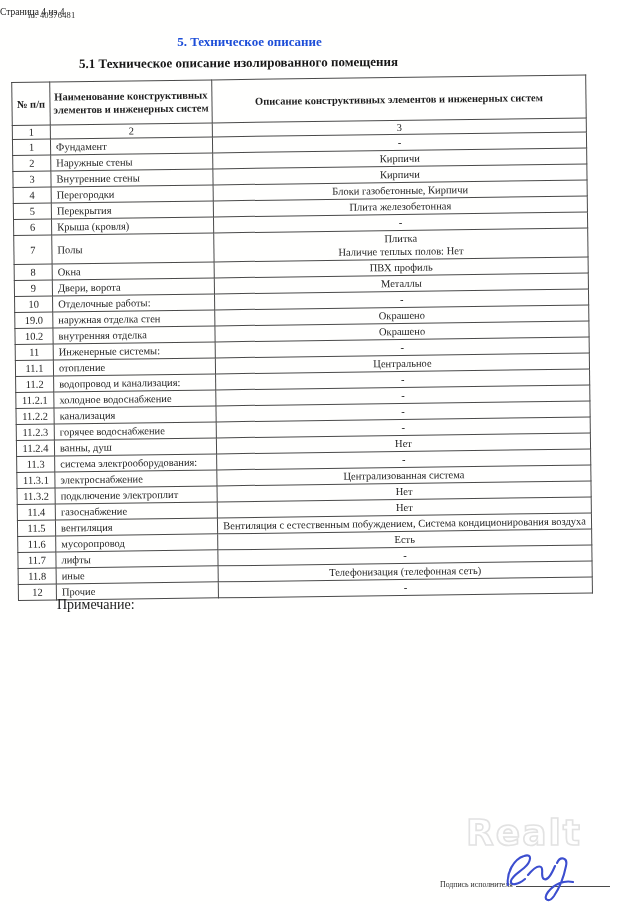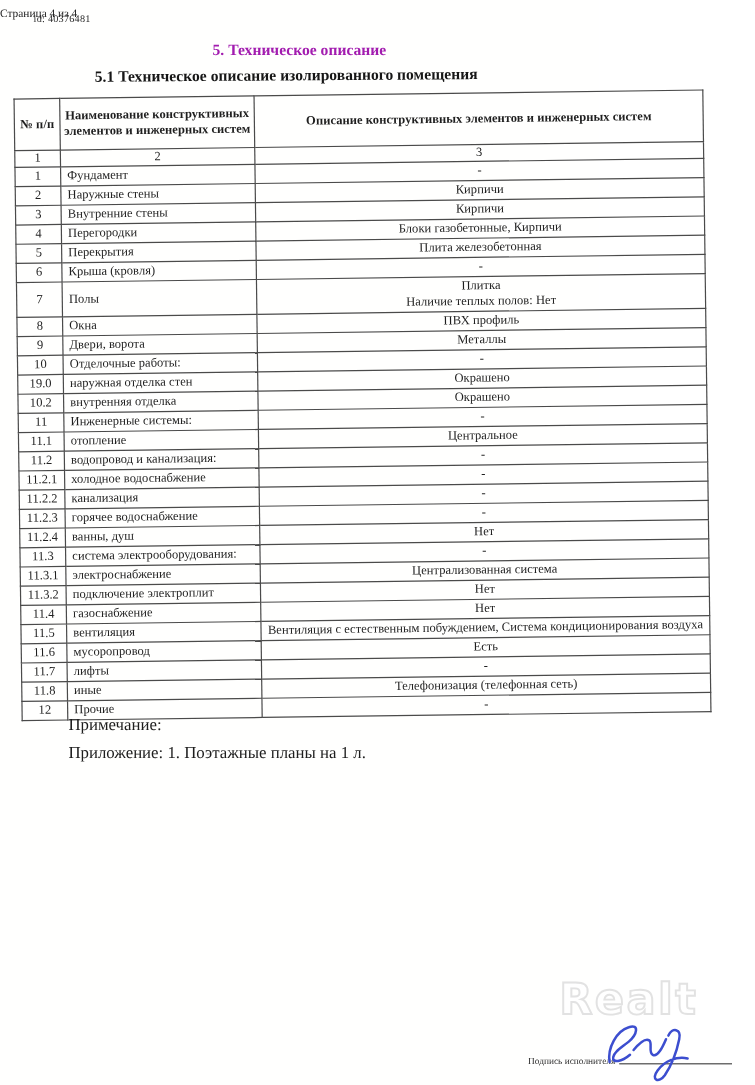--- a/index.html
+++ b/index.html
@@ -15,21 +15,21 @@
   .doc-id{
     position:absolute;left:28px;top:10px;
     font-size:8.5px;color:#2a2a2a;letter-spacing:.2px;
   }
   .page-indicator{
     position:absolute;left:0;right:0;top:7px;
     text-align:left;font-size:9.5px;color:#222;
   }
   .title{
     position:absolute;left:0;right:0;top:34px;
-    text-align:center;font-size:13px;font-weight:bold;color:#a21caf;
+    text-align:center;font-size:13px;font-weight:bold;color:#1d4ed8;
   }
   .subtitle{
     position:absolute;left:0;right:22px;top:55px;
     text-align:center;font-size:13px;font-weight:bold;color:#161616;
     transform:rotate(-0.4deg);
   }
 
   .table-wrap{
     position:absolute;left:18px;top:82px;width:574px;
     transform:rotate(-0.75deg);
@@ -261,21 +261,20 @@
             <td class="num">12</td>
             <td class="name">Прочие</td>
             <td class="desc">-</td>
           </tr>
         </tbody>
     </table>
   </div>
 
   <div class="notes">
     <p>Примечание:</p>
-    <p class="tight">Приложение: 1. Поэтажные планы на 1 л.</p>
   </div>
 
   <div class="watermark">
     <svg width="155" height="48" viewBox="0 0 155 48">
       <text x="4" y="37" font-family="DejaVu Sans, sans-serif" font-size="36" font-weight="bold" letter-spacing="2" fill="#ffffff" stroke="#e2e2e2" stroke-width="1.6">Realt</text>
     </svg>
   </div>
 
   <div class="signature-row">
     <span>Подпись исполнителя</span><span class="sig-line"></span>

